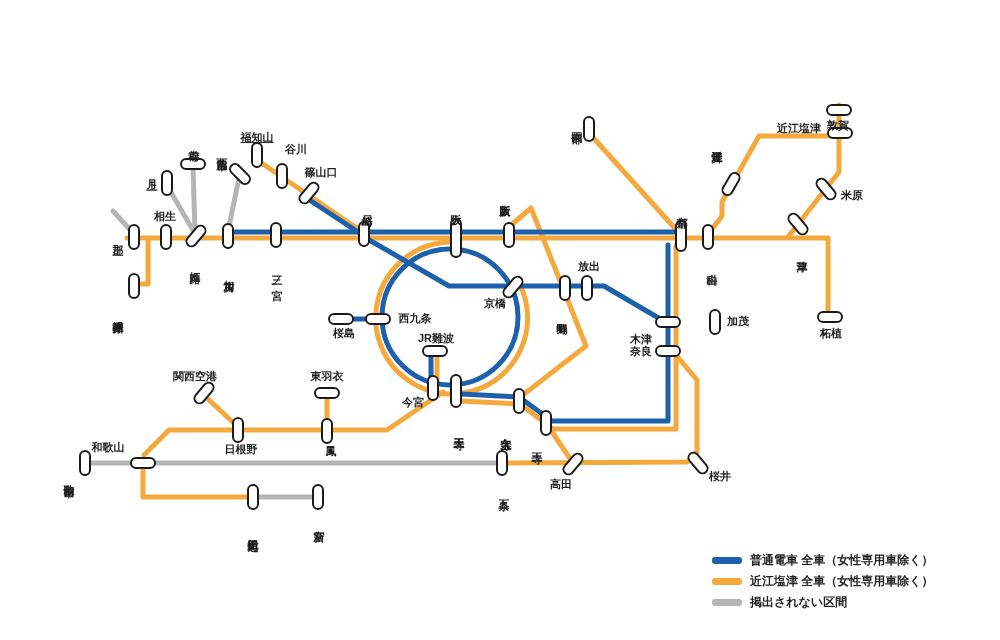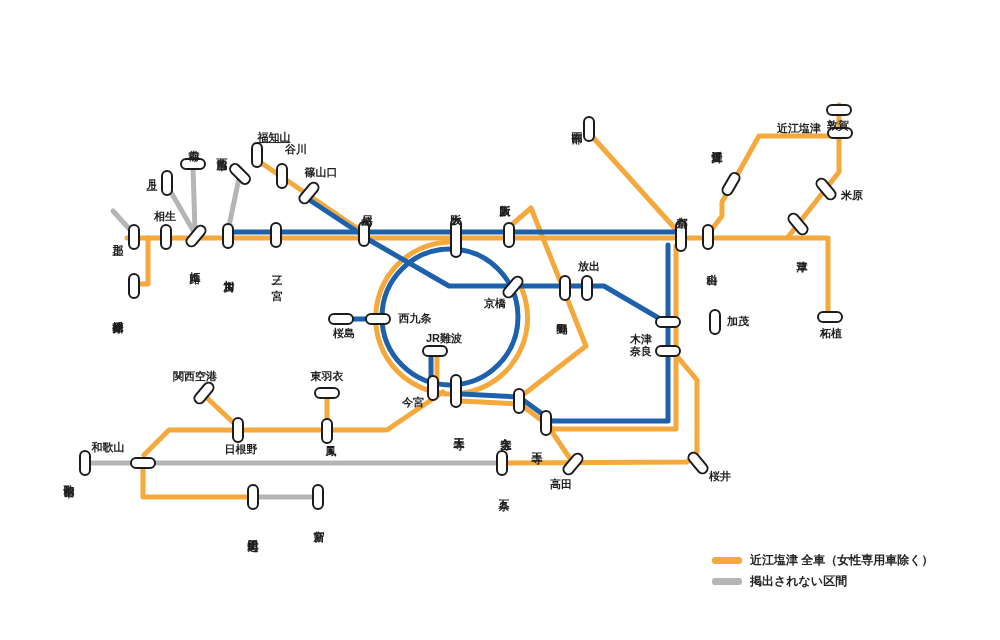--- a/index.html
+++ b/index.html
@@ -65,21 +65,21 @@
       <div class="slabel v" style="left: 228px; top: 272px; transform: translate(-50%, -50%);">加古川</div>
       <div class="marker" style="width: 12px; height: 26px; left: 276px; top: 235px; transform: translate(-50%, -50%) rotate(0deg); background: rgb(255, 255, 255); border-color: rgb(27, 27, 27);"></div>
       <div class="slabel v" style="left: 276px; top: 274px; transform: translate(-50%, -50%);">三ノ宮</div>
       <div class="marker" style="width: 12px; height: 26px; left: 167px; top: 183px; transform: translate(-50%, -50%) rotate(0deg); background: rgb(255, 255, 255); border-color: rgb(27, 27, 27);"></div>
       <div class="slabel v" style="left: 151px; top: 171px; transform: translate(-50%, -50%);">上月</div>
       <div class="marker" style="width: 26px; height: 12px; left: 193px; top: 164px; transform: translate(-50%, -50%) rotate(0deg); background: rgb(255, 255, 255); border-color: rgb(27, 27, 27);"></div>
       <div class="slabel v" style="left: 193px; top: 141px; transform: translate(-50%, -50%);">寺前</div>
       <div class="marker" style="width: 12px; height: 26px; left: 240px; top: 174px; transform: translate(-50%, -50%) rotate(-45deg); background: rgb(255, 255, 255); border-color: rgb(27, 27, 27);"></div>
       <div class="slabel v" style="left: 221px; top: 150px; transform: translate(-50%, -50%);">西脇市</div>
       <div class="marker" style="width: 12px; height: 26px; left: 257px; top: 155px; transform: translate(-50%, -50%) rotate(0deg); background: rgb(255, 255, 255); border-color: rgb(27, 27, 27);"></div>
-      <div class="slabel" style="left: 274px; top: 138px; transform: translate(-50%, -50%); text-decoration: underline;">福知山</div>
+      <div class="slabel" style="left: 257px; top: 138px; transform: translate(-50%, -50%); text-decoration: underline;">福知山</div>
       <div class="marker" style="width: 12px; height: 26px; left: 282px; top: 176px; transform: translate(-50%, -50%) rotate(0deg); background: rgb(255, 255, 255); border-color: rgb(27, 27, 27);"></div>
       <div class="slabel" style="left: 296px; top: 150px; transform: translate(-50%, -50%);">谷川</div>
       <div class="marker" style="width: 12px; height: 26px; left: 309px; top: 193px; transform: translate(-50%, -50%) rotate(40deg); background: rgb(255, 255, 255); border-color: rgb(27, 27, 27);"></div>
       <div class="slabel" style="left: 321px; top: 173px; transform: translate(-50%, -50%);">篠山口</div>
       <div class="marker" style="width: 12px; height: 26px; left: 364px; top: 234px; transform: translate(-50%, -50%) rotate(0deg); background: rgb(255, 255, 255); border-color: rgb(27, 27, 27);"></div>
       <div class="slabel v" style="left: 366px; top: 207px; transform: translate(-50%, -50%);">尼崎</div>
       <div class="marker" style="width: 12px; height: 40px; left: 456px; top: 238px; transform: translate(-50%, -50%) rotate(0deg); background: rgb(255, 255, 255); border-color: rgb(27, 27, 27);"></div>
       <div class="slabel v" style="left: 455px; top: 205px; transform: translate(-50%, -50%);">大阪</div>
       <div class="marker" style="width: 12px; height: 26px; left: 509px; top: 235px; transform: translate(-50%, -50%) rotate(0deg); background: rgb(255, 255, 255); border-color: rgb(27, 27, 27);"></div>
       <div class="slabel v" style="left: 504px; top: 196px; transform: translate(-50%, -50%);">新大阪</div>
@@ -103,21 +103,21 @@
       <div class="slabel" style="left: 495px; top: 304px; transform: translate(-50%, -50%);">京橋</div>
       <div class="marker" style="width: 12px; height: 26px; left: 565px; top: 288px; transform: translate(-50%, -50%) rotate(0deg); background: rgb(255, 255, 255); border-color: rgb(27, 27, 27);"></div>
       <div class="slabel v" style="left: 561px; top: 315px; transform: translate(-50%, -50%);">鴫野</div>
       <div class="marker" style="width: 12px; height: 26px; left: 587px; top: 288px; transform: translate(-50%, -50%) rotate(0deg); background: rgb(255, 255, 255); border-color: rgb(27, 27, 27);"></div>
       <div class="slabel" style="left: 589px; top: 267px; transform: translate(-50%, -50%);">放出</div>
       <div class="marker" style="width: 26px; height: 12px; left: 378px; top: 319px; transform: translate(-50%, -50%) rotate(0deg); background: rgb(255, 255, 255); border-color: rgb(27, 27, 27);"></div>
       <div class="slabel" style="left: 415px; top: 319px; transform: translate(-50%, -50%);">西九条</div>
       <div class="marker" style="width: 26px; height: 12px; left: 341px; top: 319px; transform: translate(-50%, -50%) rotate(0deg); background: rgb(255, 255, 255); border-color: rgb(27, 27, 27);"></div>
       <div class="slabel" style="left: 344px; top: 334px; transform: translate(-50%, -50%);">桜島</div>
       <div class="marker" style="width: 26px; height: 12px; left: 435px; top: 351px; transform: translate(-50%, -50%) rotate(0deg); background: rgb(255, 255, 255); border-color: rgb(27, 27, 27);"></div>
-      <div class="slabel" style="left: 436px; top: 339px; transform: translate(-50%, -50%); margin-left: 8px;">JR難波</div>
+      <div class="slabel" style="left: 436px; top: 339px; transform: translate(-50%, -50%);">JR難波</div>
       <div class="marker" style="width: 12px; height: 26px; left: 433px; top: 388px; transform: translate(-50%, -50%) rotate(0deg); background: rgb(255, 255, 255); border-color: rgb(27, 27, 27);"></div>
       <div class="slabel" style="left: 413px; top: 403px; transform: translate(-50%, -50%);">今宮</div>
       <div class="marker" style="width: 12px; height: 34px; left: 456px; top: 391px; transform: translate(-50%, -50%) rotate(0deg); background: rgb(255, 255, 255); border-color: rgb(27, 27, 27);"></div>
       <div class="slabel v" style="left: 458px; top: 430px; transform: translate(-50%, -50%);">天王寺</div>
       <div class="marker" style="width: 12px; height: 26px; left: 519px; top: 401px; transform: translate(-50%, -50%) rotate(0deg); background: rgb(255, 255, 255); border-color: rgb(27, 27, 27);"></div>
       <div class="slabel v" style="left: 505px; top: 430px; transform: translate(-50%, -50%);">久宝寺</div>
       <div class="marker" style="width: 12px; height: 26px; left: 546px; top: 423px; transform: translate(-50%, -50%) rotate(0deg); background: rgb(255, 255, 255); border-color: rgb(27, 27, 27);"></div>
       <div class="slabel v" style="left: 536px; top: 444px; transform: translate(-50%, -50%);">王寺</div>
       <div class="marker" style="width: 12px; height: 26px; left: 502px; top: 463px; transform: translate(-50%, -50%) rotate(0deg); background: rgb(255, 255, 255); border-color: rgb(27, 27, 27);"></div>
       <div class="slabel v" style="left: 503px; top: 491px; transform: translate(-50%, -50%);">五条</div>
@@ -146,20 +146,24 @@
       <div class="marker" style="width: 12px; height: 26px; left: 85px; top: 463px; transform: translate(-50%, -50%) rotate(0deg); background: rgb(255, 255, 255); border-color: rgb(27, 27, 27);"></div>
       <div class="slabel v" style="left: 68px; top: 477px; transform: translate(-50%, -50%);">和歌山市</div>
       <div class="marker" style="width: 12px; height: 26px; left: 253px; top: 497px; transform: translate(-50%, -50%) rotate(0deg); background: rgb(255, 255, 255); border-color: rgb(27, 27, 27);"></div>
       <div class="slabel v" style="left: 252px; top: 531px; transform: translate(-50%, -50%);">紀伊田辺</div>
       <div class="marker" style="width: 12px; height: 26px; left: 318px; top: 497px; transform: translate(-50%, -50%) rotate(0deg); background: rgb(255, 255, 255); border-color: rgb(27, 27, 27);"></div>
       <div class="slabel v" style="left: 318px; top: 522px; transform: translate(-50%, -50%);">新宮</div>
     </div>
 
   <div class="legend">
     <div class="legend-row">
+      <span class="legend-swatch" style="background: rgb(29, 97, 173);"></span>
+      <span class="legend-label">普通電車 全車（女性専用車除く）</span>
+    </div>
+    <div class="legend-row">
       <span class="legend-swatch" style="background: rgb(245, 168, 60);"></span>
       <span class="legend-label">近江塩津 全車（女性専用車除く）</span>
     </div>
     <div class="legend-row">
       <span class="legend-swatch" style="background: rgb(181, 181, 181);"></span>
       <span class="legend-label">掲出されない区間</span>
     </div>
   </div>
 </div>
 

